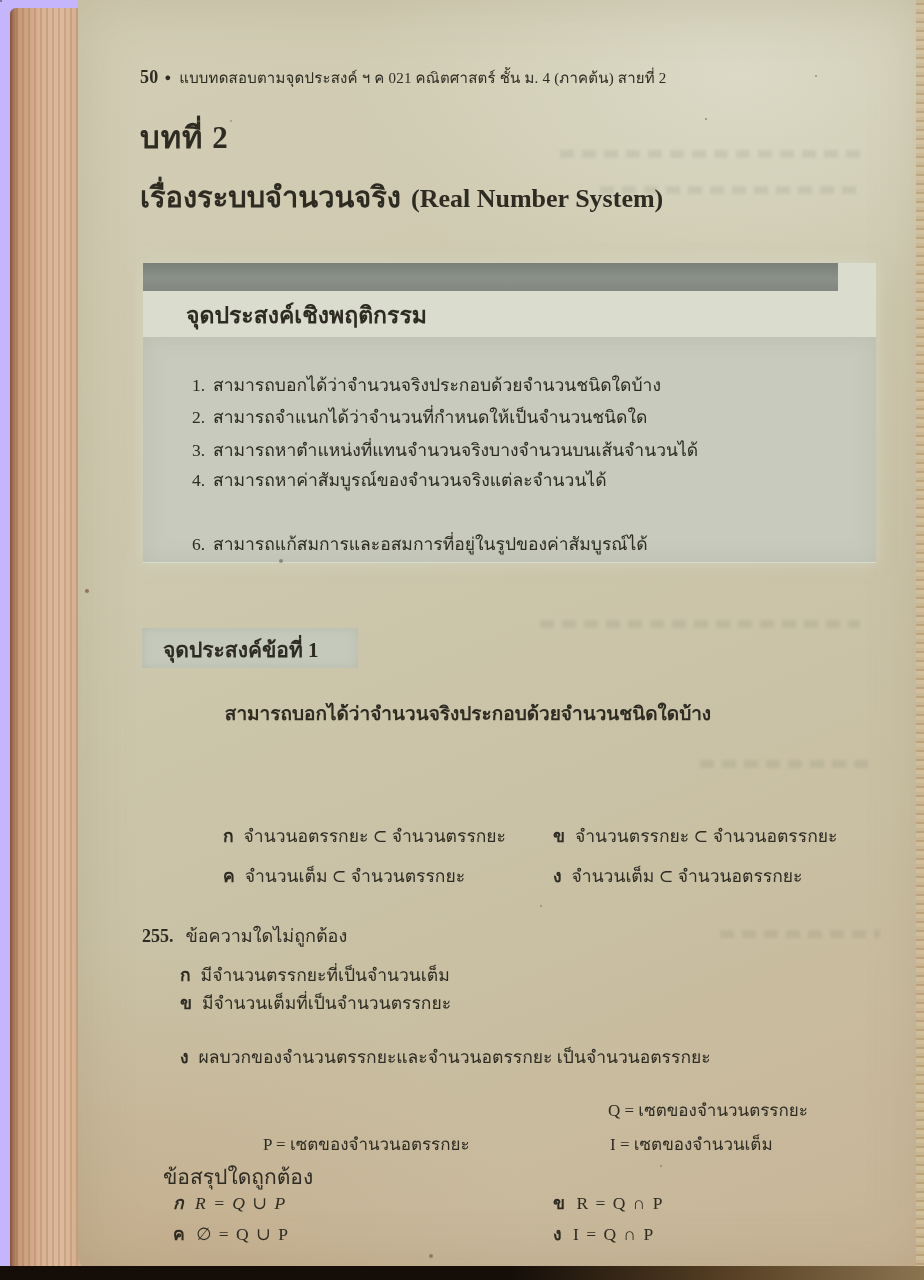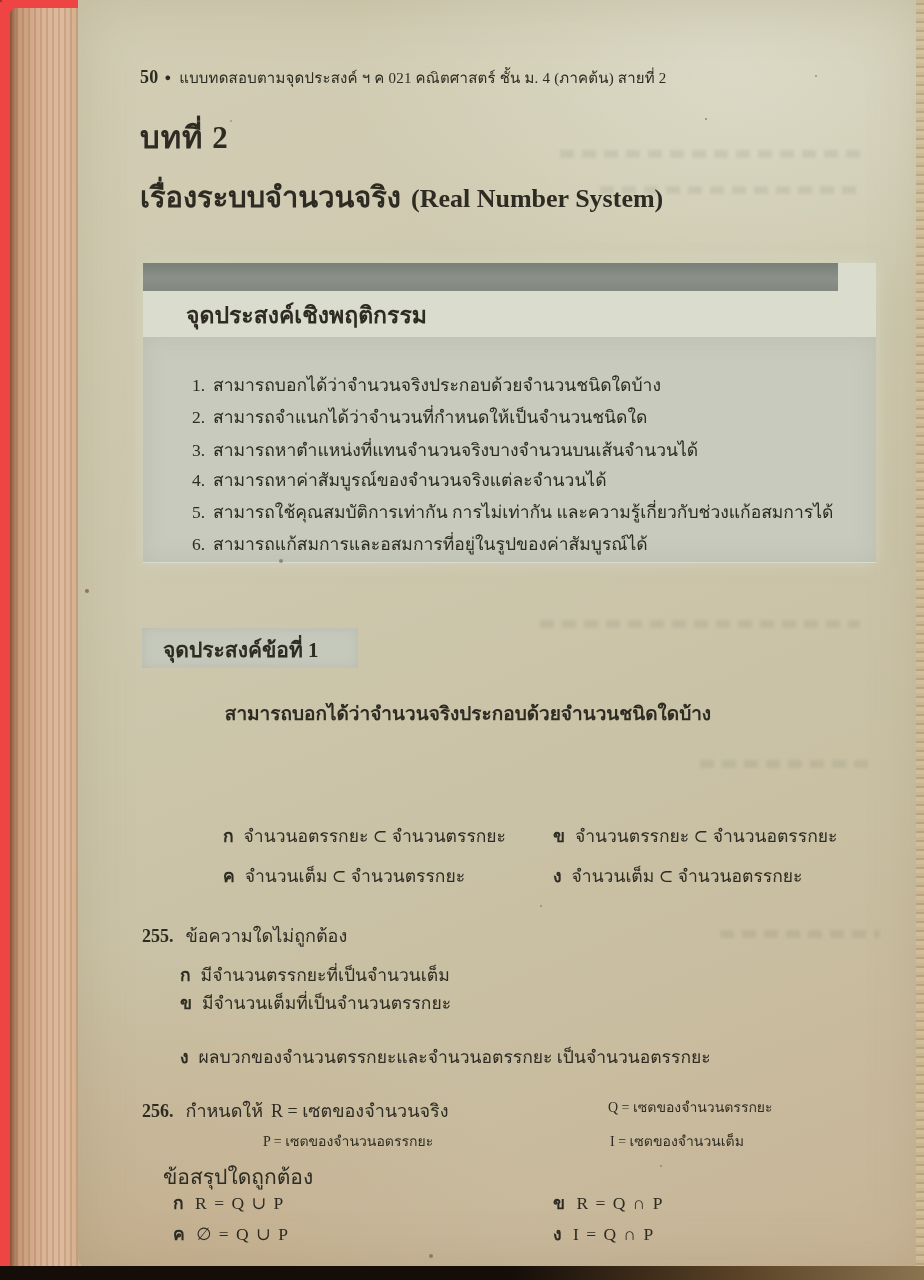--- a/index.html
+++ b/index.html
@@ -1,17 +1,17 @@
 <!DOCTYPE html>
 <html><head>
 <meta charset="utf-8">
 <style>
   html,body{margin:0;padding:0;background:#17100a;}
   #scan{position:relative;width:924px;height:1280px;overflow:hidden;
-        background:#ef4444;font-family:"Liberation Serif","DejaVu Serif",serif;color:#2d2b22;}
+        background:#c4b5fd;font-family:"Liberation Serif","DejaVu Serif",serif;color:#2d2b22;}
 
   
   #edge-strip{position:absolute;left:10px;top:8px;width:86px;height:1262px;
     background:
       repeating-linear-gradient(90deg, rgba(120,70,45,.18) 0 2px, rgba(0,0,0,0) 2px 6px),
       linear-gradient(90deg,#8a5a3d 0,#c79a78 10%,#d9b294 35%,#ddbb9c 60%,#d2ab89 85%,#c39a79 100%);
     border-radius:6px 0 0 4px;}
 
   
   #paper{position:absolute;left:78px;top:0;width:846px;height:1268px;
@@ -75,23 +75,23 @@
   #q255-o0{left:180px;top:961px;}
   #q255-o1{left:180px;top:989px;}
   #q255-o2{left:180px;top:1016px;}
   #q255-o3{left:180px;top:1043px;text-align:right;}
 
   #q256-line{left:142px;top:1096px;white-space:nowrap;}
   #q256-line .qnum{margin-right:12px;}
   #q256-def0r{left:608px;top:1096px;}
   #q256-def1l{left:263px;top:1130px;}
   #q256-def1r{left:610px;top:1130px;}
-  .deftext{font-size:14px;white-space:nowrap;}
+  .deftext{font-size:17px;white-space:nowrap;}
   #q256-prompt{left:163px;top:1160px;font-size:21px;white-space:nowrap;}
-  #q256-o0{left:173px;top:1189px;} #q256-o1{left:553px;top:1189px;}
+  #q256-o0{left:173px;top:1189px;font-style:italic;} #q256-o1{left:553px;top:1189px;}
   #q256-o2{left:173px;top:1220px;} #q256-o3{left:553px;top:1220px;}
   #q256-o0,#q256-o1,#q256-o2,#q256-o3{letter-spacing:1.5px;}
 
   
   .ghost{position:absolute;opacity:.10;filter:blur(1.5px);
     background:repeating-linear-gradient(90deg,#4c5a4c 0 14px,rgba(0,0,0,0) 14px 22px);height:8px;}
   #speck-field{position:absolute;left:0;top:0;width:2px;height:2px;background:rgba(40,30,20,.55);
     border-radius:50%;
     box-shadow:280px 560px 0 1px rgba(50,40,25,.4), 705px 118px 0 0 rgba(50,40,25,.45),
       540px 905px 0 0 rgba(50,40,25,.35), 430px 1255px 0 1px rgba(60,40,25,.4),
@@ -124,46 +124,40 @@
   </div>
   <div class="obj-item" style="top:403px">
     <span class="n">2.</span><span>สามารถจำแนกได้ว่าจำนวนที่กำหนดให้เป็นจำนวนชนิดใด</span>
   </div>
   <div class="obj-item" style="top:436px">
     <span class="n">3.</span><span>สามารถหาตำแหน่งที่แทนจำนวนจริงบางจำนวนบนเส้นจำนวนได้</span>
   </div>
   <div class="obj-item" style="top:466px">
     <span class="n">4.</span><span>สามารถหาค่าสัมบูรณ์ของจำนวนจริงแต่ละจำนวนได้</span>
   </div>
-  <div class="obj-item" style="top:498px">
-    <span class="n">5.</span><span>สามารถใช้คุณสมบัติการเท่ากัน การไม่เท่ากัน และความรู้เกี่ยวกับช่วงแก้อสมการได้</span>
-  </div>
   <div class="obj-item" style="top:530px">
     <span class="n">6.</span><span>สามารถแก้สมการและอสมการที่อยู่ในรูปของค่าสัมบูรณ์ได้</span>
   </div>
 
   <div id="sec-label-box" class="abs"></div>
   <div id="sec-label" class="abs">จุดประสงค์ข้อที่ 1</div>
   <div id="sec-statement" class="abs">สามารถบอกได้ว่าจำนวนจริงประกอบด้วยจำนวนชนิดใดบ้าง</div>
 
   <div id="q254-o0" class="abs opt"><span class="lbl">ก</span><span>จำนวนอตรรกยะ ⊂ จำนวนตรรกยะ</span></div>
   <div id="q254-o1" class="abs opt"><span class="lbl">ข</span><span>จำนวนตรรกยะ ⊂ จำนวนอตรรกยะ</span></div>
   <div id="q254-o2" class="abs opt"><span class="lbl">ค</span><span>จำนวนเต็ม ⊂ จำนวนตรรกยะ</span></div>
   <div id="q254-o3" class="abs opt"><span class="lbl">ง</span><span>จำนวนเต็ม ⊂ จำนวนอตรรกยะ</span></div>
 
   <div id="q255-line" class="abs">
     <span class="qnum">255.</span><span class="qtext">ข้อความใดไม่ถูกต้อง</span>
   </div>
   <div id="q255-o0" class="abs opt"><span class="lbl">ก</span><span>มีจำนวนตรรกยะที่เป็นจำนวนเต็ม</span></div>
   <div id="q255-o1" class="abs opt"><span class="lbl">ข</span><span>มีจำนวนเต็มที่เป็นจำนวนตรรกยะ</span></div>
   <div id="q255-o3" class="abs opt"><span class="lbl">ง</span><span>ผลบวกของจำนวนตรรกยะและจำนวนอตรรกยะ เป็นจำนวนอตรรกยะ</span></div>
 
-  <div id="q256-line" class="abs">
-    <span class="qnum">256.</span><span class="qtext">กำหนดให้</span>&nbsp;&nbsp;<span class="qtext">R = เซตของจำนวนจริง</span>
-  </div>
   <div id="q256-def0r" class="abs deftext">Q = เซตของจำนวนตรรกยะ</div>
   <div id="q256-def1l" class="abs deftext">P = เซตของจำนวนอตรรกยะ</div>
   <div id="q256-def1r" class="abs deftext">I = เซตของจำนวนเต็ม</div>
   <div id="q256-prompt" class="abs">ข้อสรุปใดถูกต้อง</div>
   <div id="q256-o0" class="abs opt"><span class="lbl">ก</span><span>R = Q ∪ P</span></div>
   <div id="q256-o1" class="abs opt"><span class="lbl">ข</span><span>R = Q ∩ P</span></div>
   <div id="q256-o2" class="abs opt"><span class="lbl">ค</span><span>∅ = Q ∪ P</span></div>
   <div id="q256-o3" class="abs opt"><span class="lbl">ง</span><span>I = Q ∩ P</span></div>
 
   <div class="ghost" style="left:560px;top:150px;width:300px"></div>

